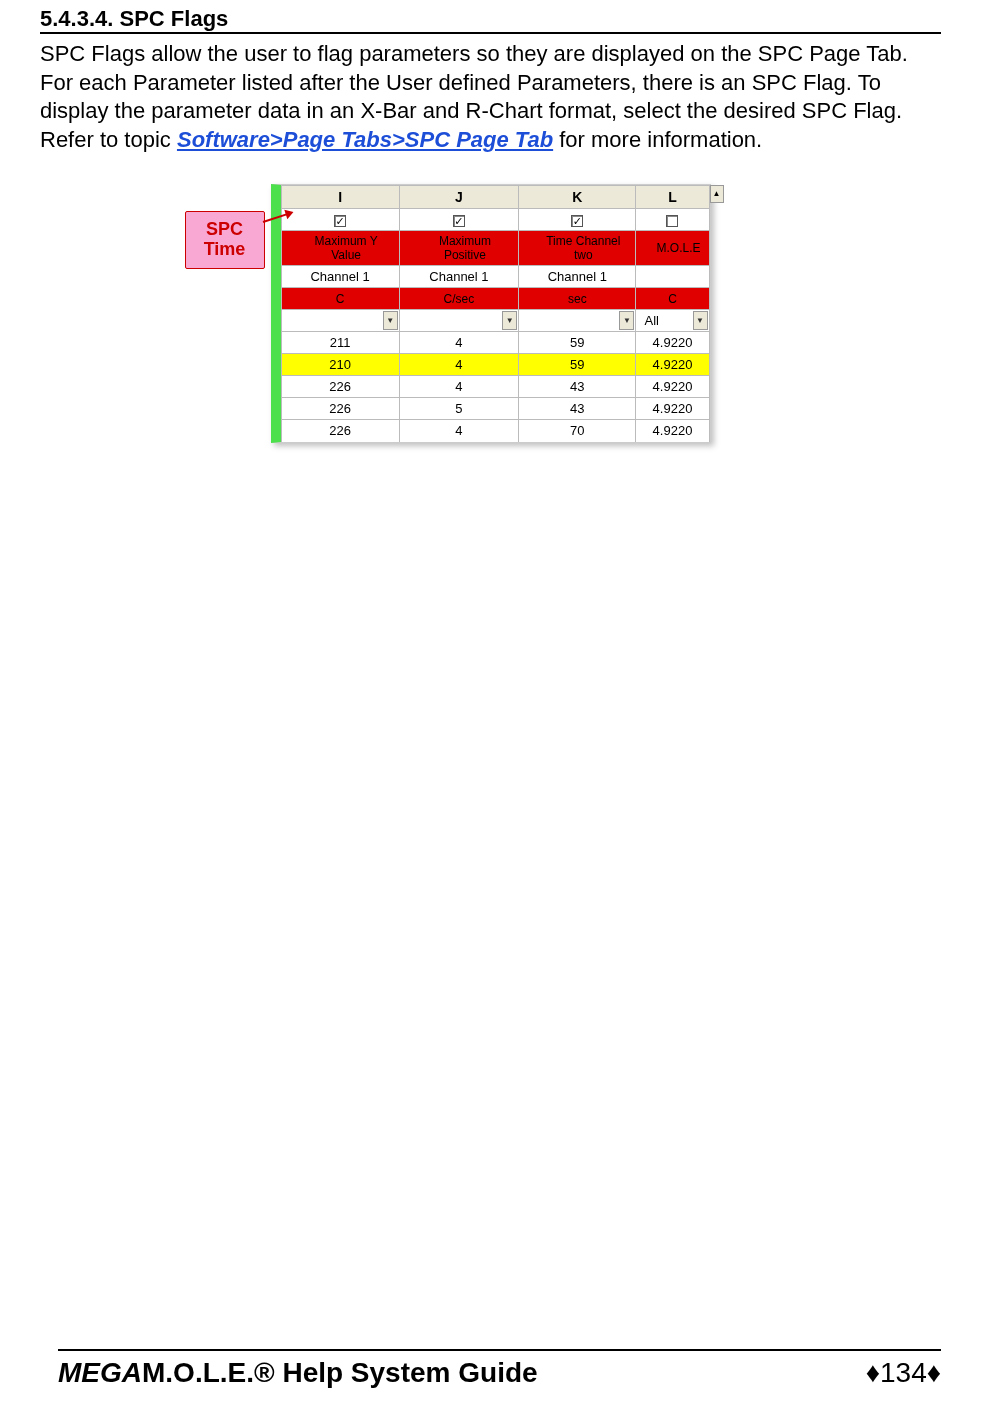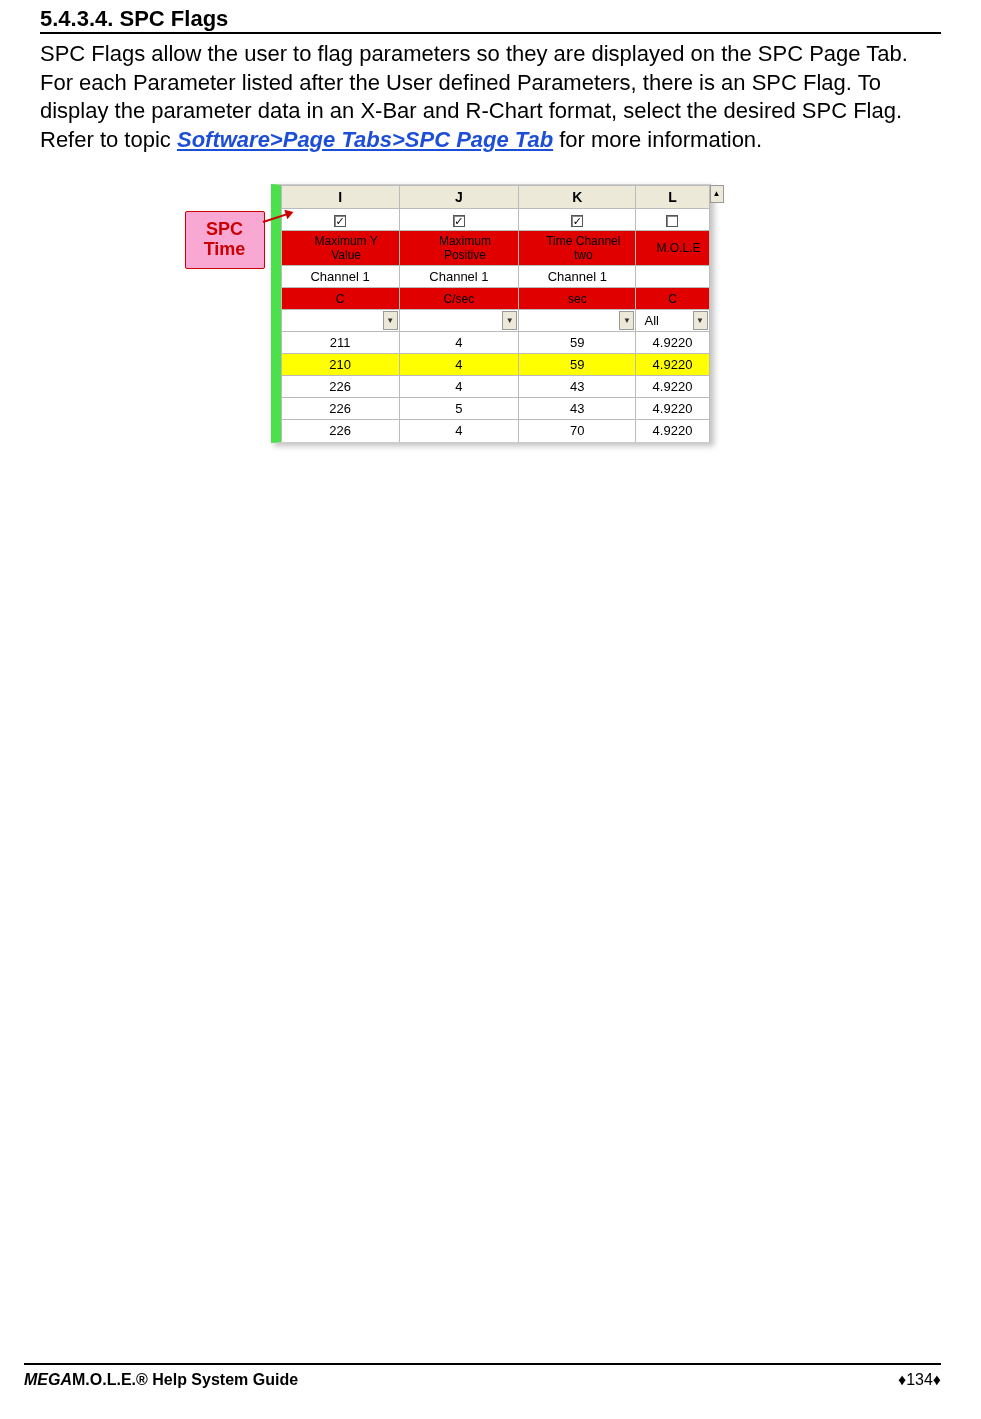--- a/index.html
+++ b/index.html
@@ -138,28 +138,28 @@
     width: 14px;
     height: 18px;
     background: #ece9d8;
     border: 1px solid #999;
     font-size: 8px;
     line-height: 16px;
     text-align: center;
   }
   .footer {
     position: absolute;
-    left: 24px;
+    left: 58px;
     right: 40px;
     bottom: 30px;
     border-top: 2px solid #000;
     padding-top: 6px;
     display: flex;
     justify-content: space-between;
-    font-size: 16px;
+    font-size: 28px;
     font-weight: bold;
   }
   .footer .mega { font-style: italic; }
   .diamond { font-weight: normal; }
 </style>
 </head>
 <body>
 
 <div class="heading">
   <span>5.4.3.4. SPC Flags</span>

